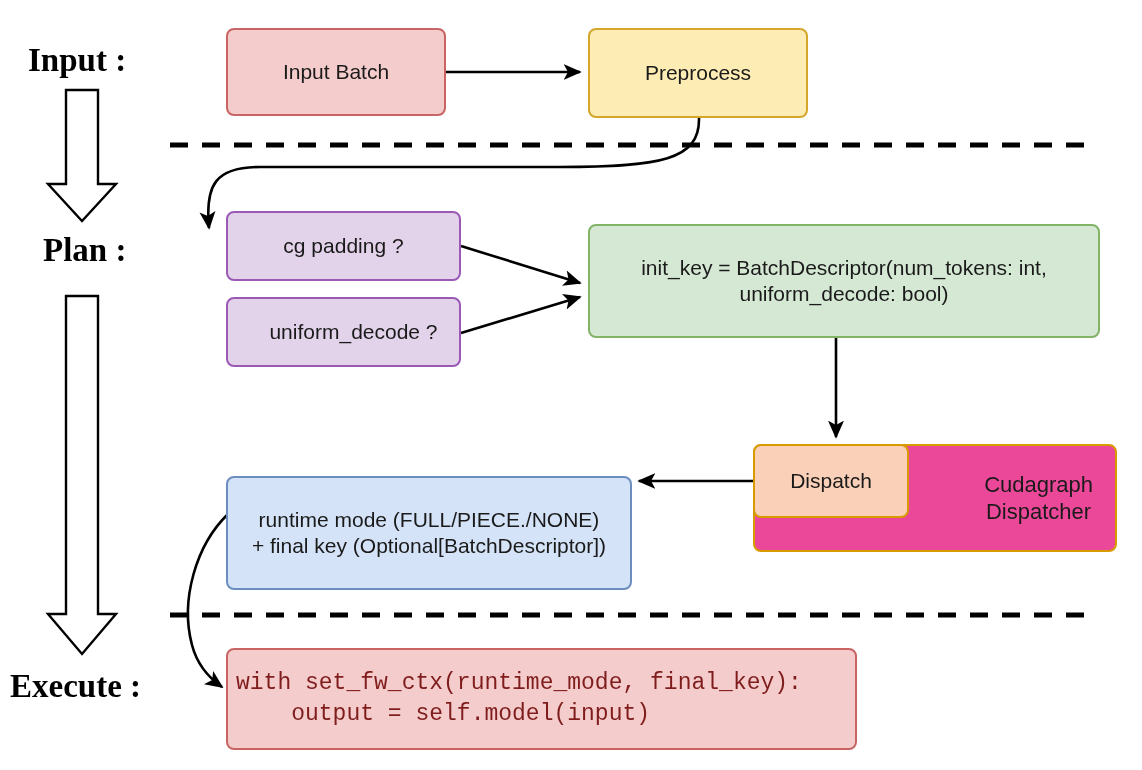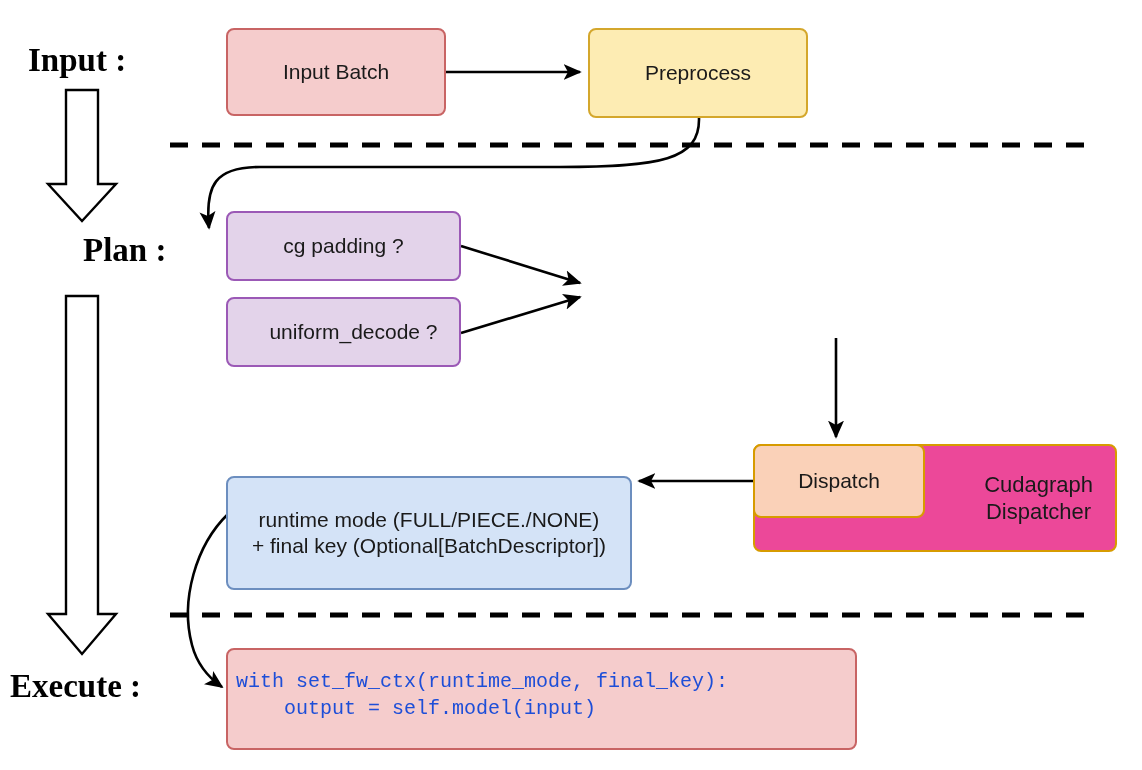--- a/index.html
+++ b/index.html
@@ -41,26 +41,26 @@
     text-align: center;
     font-family: "Liberation Sans", sans-serif;
     font-size: 21px;
     color: #1a1a1a;
     line-height: 1.22;
     padding: 4px 8px;
   }
   .node.codebox {
     display: block;
     font-family: "Liberation Mono", monospace;
-    font-size: 20px;
+    font-size: 23px;
     line-height: 1.35;
     text-align: left;
     padding: 18px 0 0 8px;
     white-space: pre;
-    color: #1d4ed8;
+    color: #7f1d1d;
   }
   .node.grouplabel {
     align-items: center;
     justify-content: flex-end;
     padding-right: 22px;
     font-size: 22px;
   }
   .grouplabel .gl-inner {
     display: block;
     text-align: center;
@@ -106,44 +106,47 @@
 
     <path d="M 228 514 C 196 545, 180 600, 192 645 C 198 668, 212 680, 222 687" fill="none" stroke="#000000" stroke-width="2.6" marker-end="url(#arrowhead)"></path>
 
     <polygon points="66,90 98,90 98,184 116,184 82,221 48,184 66,184" fill="#ffffff" stroke="#000000" stroke-width="2.4" stroke-linejoin="miter"></polygon>
 
     <polygon points="66,296 98,296 98,614 116,614 82,654 48,614 66,614" fill="#ffffff" stroke="#000000" stroke-width="2.4" stroke-linejoin="miter"></polygon>
   </svg>
 
   <div class="stage-label" style="left:28px; top:44px;">Input :</div>
 
-  <div class="stage-label" style="left:43px; top:234px;margin-left:40px;">Plan :</div>
+  <div class="stage-label" style="left:43px; top:234px;">Plan :</div>
 
   <div class="stage-label" style="left:10px; top:670px;">Execute :</div>
 
   <div class="node" style="left:226px; top:28px; width:220px; height:88px;
               background:#f5cccc; border-color:#c86464;">Input Batch</div>
 
   <div class="node" style="left:226px; top:211px; width:235px; height:70px;
               background:#e3d3ea; border-color:#9b59b6;">cg padding ?</div>
 
   <div class="node" style="left:588px; top:28px; width:220px; height:90px;
               background:#fdecb3; border-color:#d4a72c;">Preprocess</div>
 
   <div class="node" style="left:226px; top:297px; width:235px; height:70px;
               background:#e3d3ea; border-color:#9b59b6;padding-left:28px;">uniform_decode ?</div>
 
+  <div class="node" style="left:588px; top:224px; width:512px; height:114px;
+              background:#d5e8d4; border-color:#82b366; white-space:pre-line;">init_key = BatchDescriptor(num_tokens: int,
+uniform_decode: bool)</div>
 
   <div class="node grouplabel" style="left:753px; top:444px; width:364px; height:108px;
               background:#ec4899; border-color:#d79b00; white-space:pre-line;">
     <span class="gl-inner">Cudagraph
 Dispatcher</span>
   </div>
 
-  <div class="node" style="left:753px; top:444px; width:172px; height:74px;
+  <div class="node" style="left:753px; top:444px; width:156px; height:74px;
               background:#fad1b8; border-color:#d79b00;">Dispatch</div>
 
   <div class="node" style="left:226px; top:444px; width:406px; height:114px;
               background:#d4e3f7; border-color:#6c8ebf; white-space:pre-line;margin-top:32px;">runtime mode (FULL/PIECE./NONE)
 + final key (Optional[BatchDescriptor])</div>
 
   <div class="node codebox" style="left:226px; top:648px; width:631px; height:102px;
               background:#f5cccc; border-color:#c86464;">with set_fw_ctx(runtime_mode, final_key):
     output = self.model(input)</div>
 

